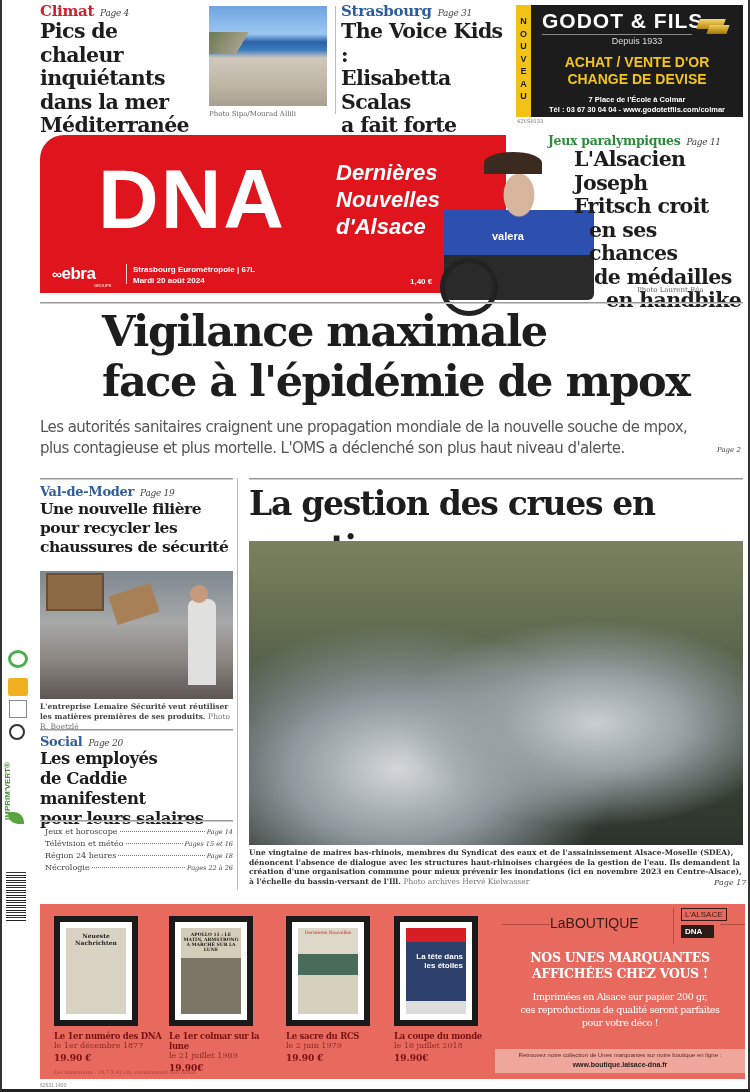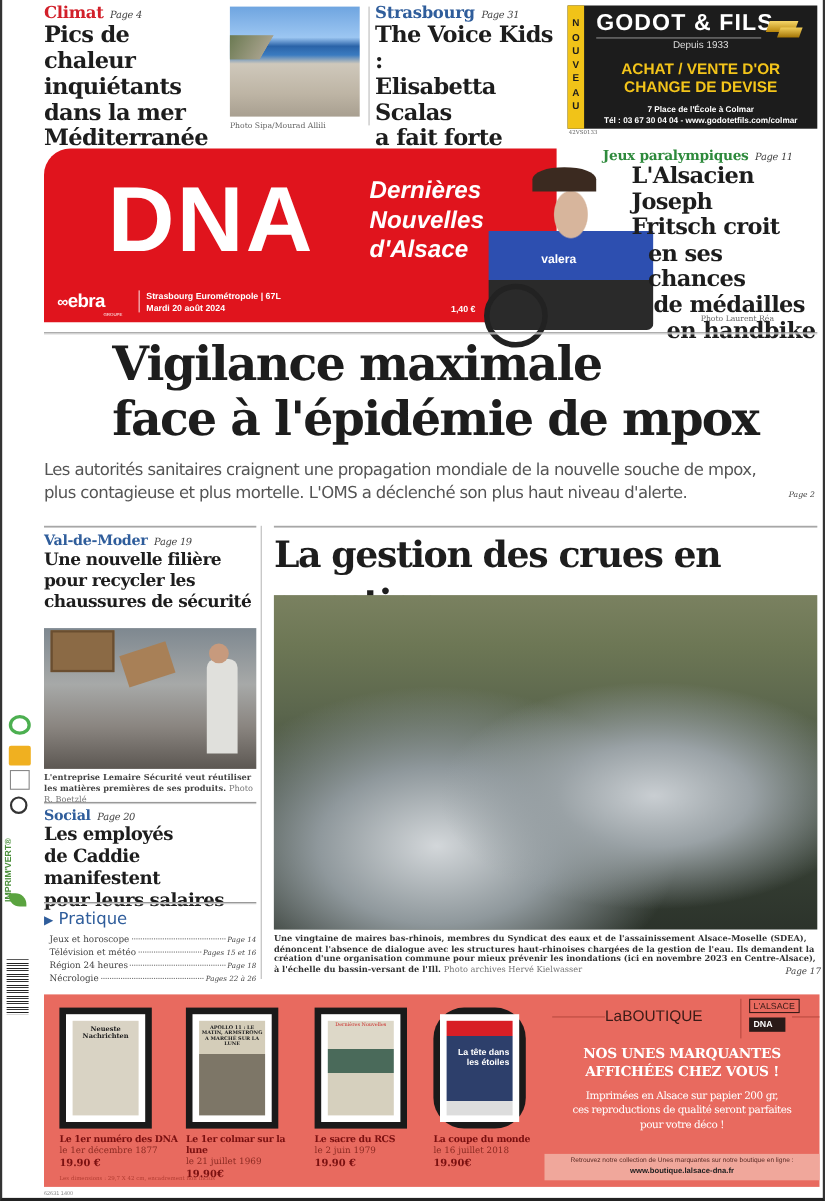--- a/index.html
+++ b/index.html
@@ -177,21 +177,20 @@
   <div class="kicker blue" style="font-size:13px;"><span>Social</span><span class="pg">Page 20</span></div>
   <div class="hl" style="font-size:16.5px;line-height:20px;letter-spacing:-0.5px;">
     <div>Les employés</div>
     <div>de Caddie manifestent</div>
     <div>pour leurs salaires</div>
   </div>
 </div>
 <div class="rule" style="left:40px;top:820px;width:193px;"></div>
 
 <div class="abs" style="left:40px;top:826px;width:195px;">
-  <div style="font-family:'DejaVu Sans',sans-serif;font-size:15px;color:#2f5d9b;margin-bottom:4px;"><span style="font-size:11px;">▶</span> <span>Pratique</span></div>
   <div style="padding-left:5px;padding-right:2px;">
     <div class="dotline">
         <span>Jeux et horoscope</span>
         <span class="fill"></span>
         <span class="pp">Page 14</span>
       </div>
     <div class="dotline">
         <span>Télévision et météo</span>
         <span class="fill"></span>
         <span class="pp">Pages 15 et 16</span>
@@ -237,21 +236,21 @@
   <div class="abs poster" style="left:129px;top:12px;width:84px;height:110px;">
       <div class="inner">
         <div class="paper" style="background:linear-gradient(180deg,#d4cdb9 0 35%,#7d7667 35% 100%);font-size:4.5px;text-align:center;font-weight:bold;padding:4px 2px;color:#222;">APOLLO 11 : LE MATIN, ARMSTRONG A MARCHÉ SUR LA LUNE</div>
       </div>
     </div>
   <div class="abs poster" style="left:246px;top:12px;width:84px;height:110px;">
       <div class="inner">
         <div class="paper" style="background:linear-gradient(180deg,#ddd8c8 0 30%,#4a6a5a 30% 55%,#d6d0be 55%);font-size:4.5px;text-align:center;padding-top:2px;color:#c22;">Dernières Nouvelles</div>
       </div>
     </div>
-  <div class="abs poster" style="left:354px;top:12px;width:84px;height:110px;border-radius:28px;">
+  <div class="abs poster" style="left:354px;top:12px;width:84px;height:110px;">
       <div class="inner">
         <div class="paper" style="background:linear-gradient(180deg,#d81e25 0 16%,#2d3f6b 16% 85%,#ddd 85%);font-size:8px;font-weight:bold;color:#fff;text-align:right;padding:24px 3px 0;line-height:9px;font-family:'Liberation Sans',sans-serif;">La tête dans les étoiles</div>
       </div>
     </div>
 
   <div class="abs" style="left:14px;top:127px;width:110px;">
     <div class="bq-title">Le 1er numéro des DNA</div>
     <div class="bq-date">le 1er décembre 1877</div>
     <div class="bq-price" style="margin-top:3px;">19.90 €</div>
   </div>

